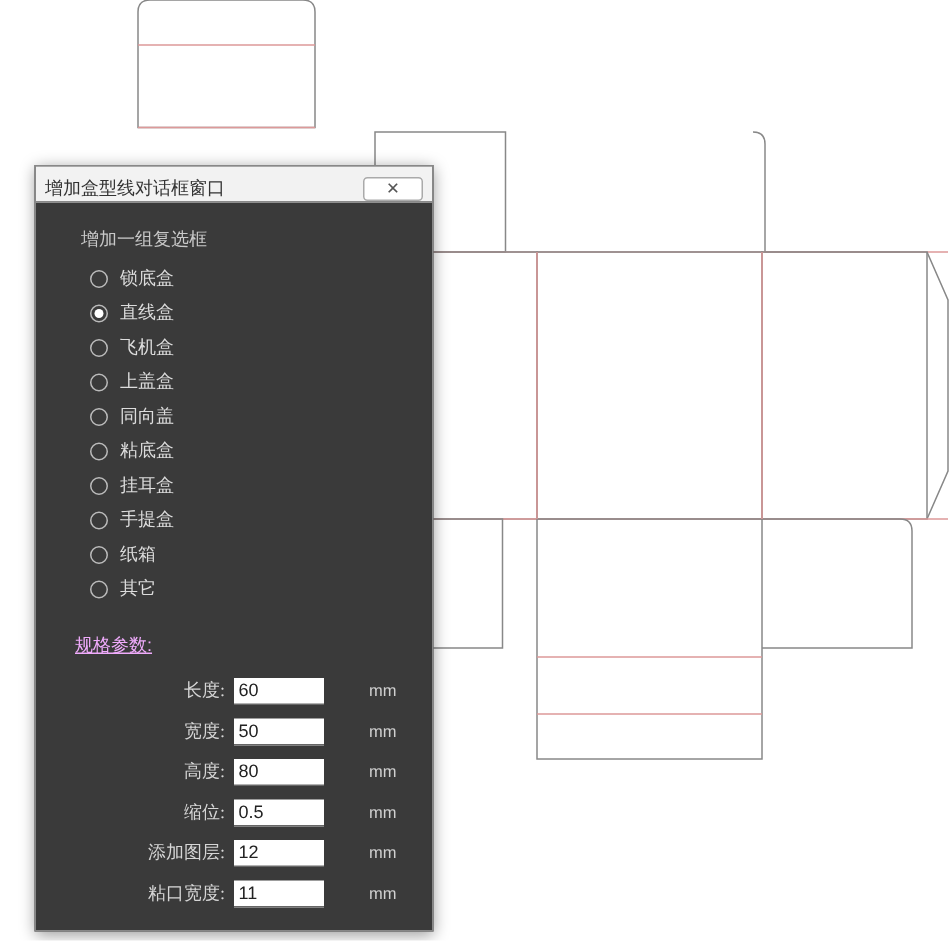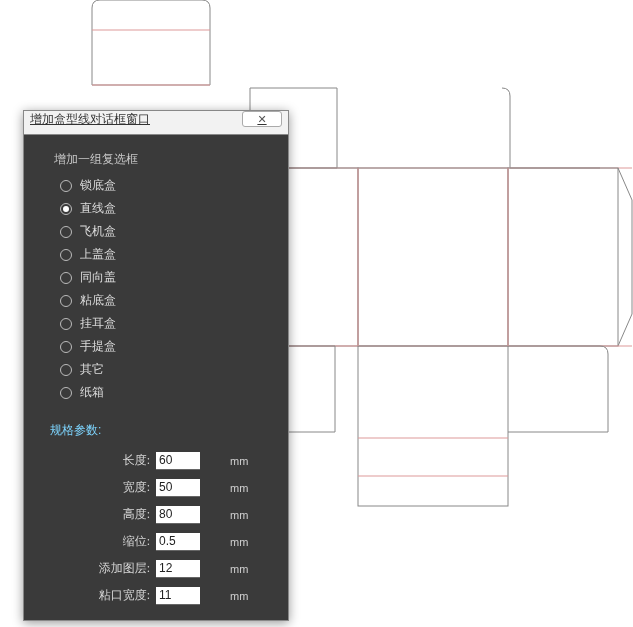--- a/index.html
+++ b/index.html
@@ -25,25 +25,24 @@
       border:1px solid #888;
       box-shadow:0 2px 10px rgba(0,0,0,.4);
       z-index:10;
       color:#ddd;
       display:flex; flex-direction:column;
     }
     .dlg-title {
       height:24px;
       background:#f2f2f2;
       border-bottom:1px solid #888;
-      display:flex; align-items:flex-start;
+      display:flex; align-items:flex-end;
       padding:0 6px;
       color:#333;
       font-size:12px;
-      text-decoration:underline;
     }
     .dlg-title .t { flex:1; }
     .close-btn {
       width:40px; height:16px;
       border:1px solid #aaa;
       border-radius:3px;
       background:#fff;
       display:flex; align-items:center; justify-content:center;
       font-size:11px;
       color:#555;
@@ -78,31 +77,31 @@
     }
     .check {
       width:12px; height:12px; border:1px solid #bbb; background:#fff;
       margin-right:8px; position:relative; flex:0 0 auto;
     }
     .check.sel::after {
       content:"✓"; position:absolute; left:0; top:-2px;
       font-size:11px; color:#222; font-weight:bold;
     }
     .opt-label { color:#dcdcdc; }
-    .params-title { margin:18px 0 8px -4px; color:#7dd3fc; }
+    .params-title { margin:18px 0 8px -4px; color:#f0abfc;text-decoration:underline; }
     .param-row {
       display:flex; align-items:center; height:27px;
     }
     .param-label {
       width:96px; text-align:right; margin-right:6px;
       color:#d6d6d6;
       font-family:Liberation Serif, serif;
     }
     .param-input {
-      width:44px; height:18px;
+      width:60px; height:18px;
       background:#fff; color:#222;
       border:none; border-bottom:1px solid #666;
       font-size:12px; padding:0 3px;
     }
     .unit { margin-left:6px; color:#d0d0d0; font-size:11px;padding-left:24px; }
     
     .cut { stroke:#888; stroke-width:1; fill:none; }
     .fold { stroke:#d99; stroke-width:1; fill:none; }
   </style>
 </head>
@@ -174,25 +173,25 @@
     <div class="radio-row">
       <span class="radio"></span>
       <span class="opt-label">挂耳盒</span>
     </div>
     <div class="radio-row">
       <span class="radio"></span>
       <span class="opt-label">手提盒</span>
     </div>
     <div class="radio-row">
       <span class="radio"></span>
+      <span class="opt-label">纸箱</span>
+    </div>
+    <div class="radio-row">
+      <span class="radio"></span>
       <span class="opt-label">其它</span>
-    </div>
-    <div class="radio-row">
-      <span class="radio"></span>
-      <span class="opt-label">纸箱</span>
     </div>
 
 
     <div class="params-title">规格参数:</div>
 
     <div class="param-row">
       <span class="param-label">长度:</span>
       <input class="param-input" value="60" style="">
       <span class="unit">mm</span>
     </div>

